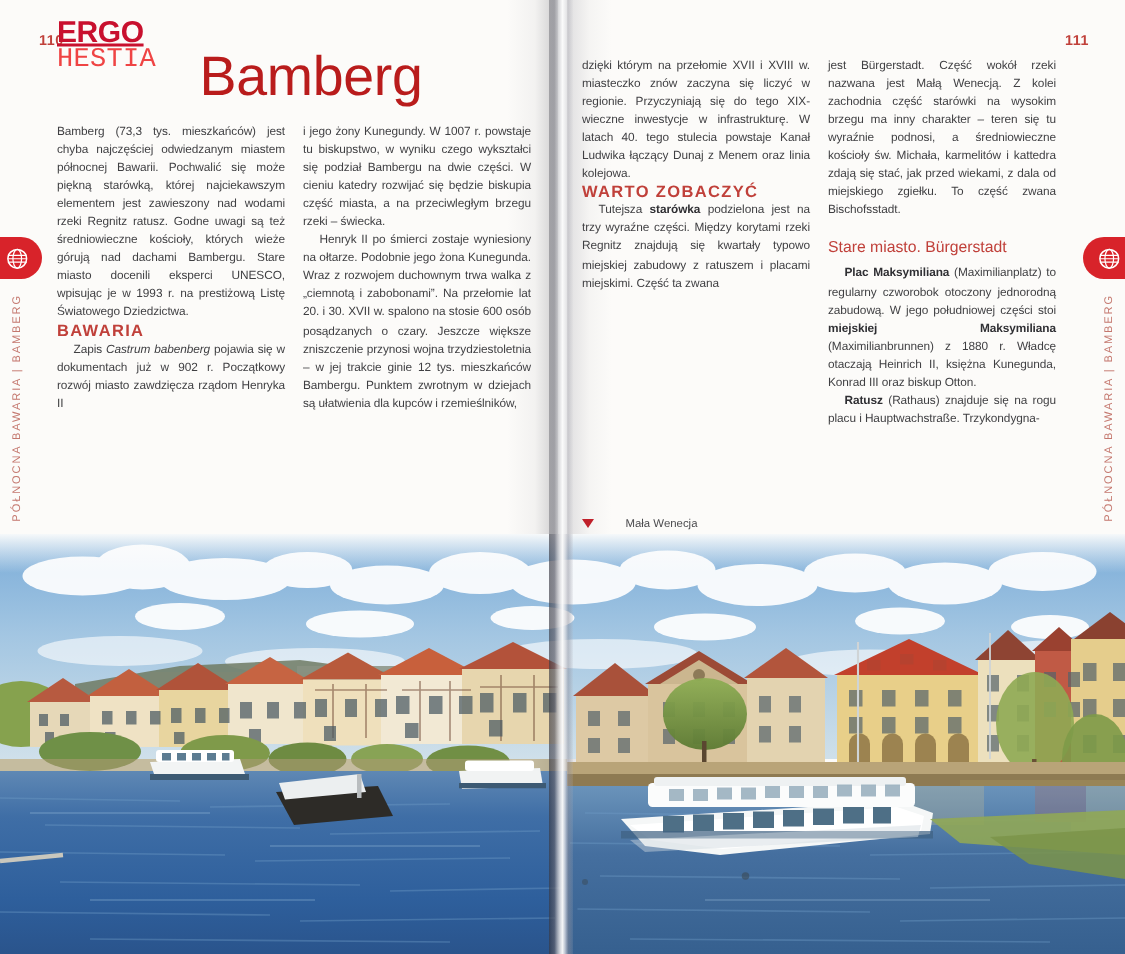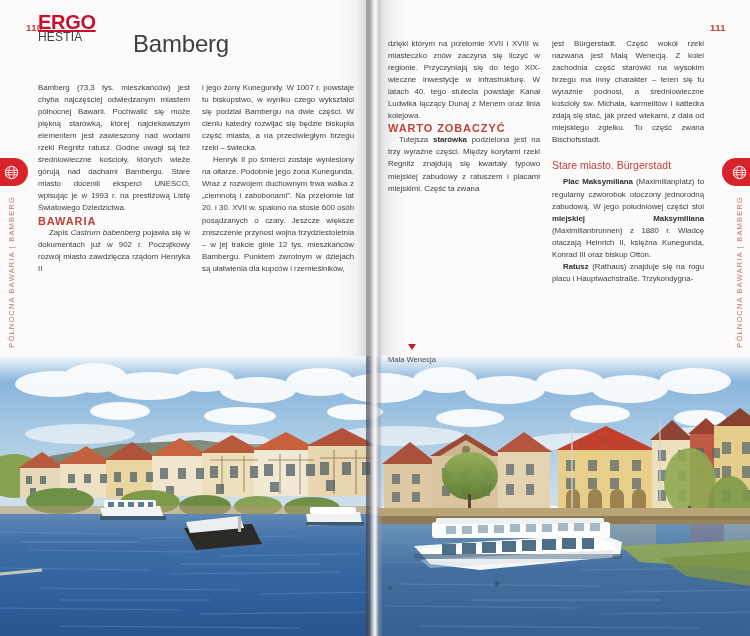--- a/index.html
+++ b/index.html
@@ -91,28 +91,28 @@
 
   .logo {
     position: absolute; left: 38px; top: 12px;
     line-height: 1;
   }
   .logo .ergo {
     font-size: 20px; font-weight: 700; color: #c8102e;
     letter-spacing: -0.3px; font-family: "Liberation Sans", sans-serif; text-decoration: underline;
   }
   .logo .hestia {
-    font-size: 12px; color: #404040; letter-spacing: 0.2px;
-    font-family: Liberation Sans, sans-serif; margin-top: -1px;
+    font-size: 18px; color: #ef4444; letter-spacing: 0.2px;
+    font-family: Liberation Mono, monospace; margin-top: -1px;
   }
 
   
   .article-title {
     position: absolute; left: 133px; top: 32px;
-    font-size: 24px; color: #404040; font-weight: 400;
+    font-size: 37px; color: #b91c1c; font-weight: 400;
     letter-spacing: -0.2px; line-height: 1;
   }
 
   
   .col {
     position: absolute;
     font-size: 7.9px; line-height: 12.05px;
     color: #3f3f42; text-align: justify;
     font-family: "Liberation Sans", sans-serif;
     letter-spacing: -0.05px;
@@ -135,21 +135,21 @@
   .section-head.sub {
     text-align: left; font-weight: 400; font-size: 10.5px;
     letter-spacing: 0; margin: 13px 0 5px 0;
   }
   .col b { font-weight: 700; color: #2f2f33; }
   .col i { font-style: italic; }
 
   
   .caption {
     position: absolute; left: 388px; top: 344px;
-    font-size: 7.6px; color: #4a4a4d; display: flex; align-items: center; gap: 5px; flex-direction: column;
+    font-size: 7.6px; color: #4a4a4d; display: flex; align-items: center; gap: 21px;
   }
   .caption .tri {
     width: 0; height: 0;
     border-left: 4.5px solid transparent; border-right: 4.5px solid transparent;
     border-top: 6px solid #c0202a;
   }
 
   
   #photo {
     position: absolute; left: 0; bottom: 0; width: 750px; height: 280px;

